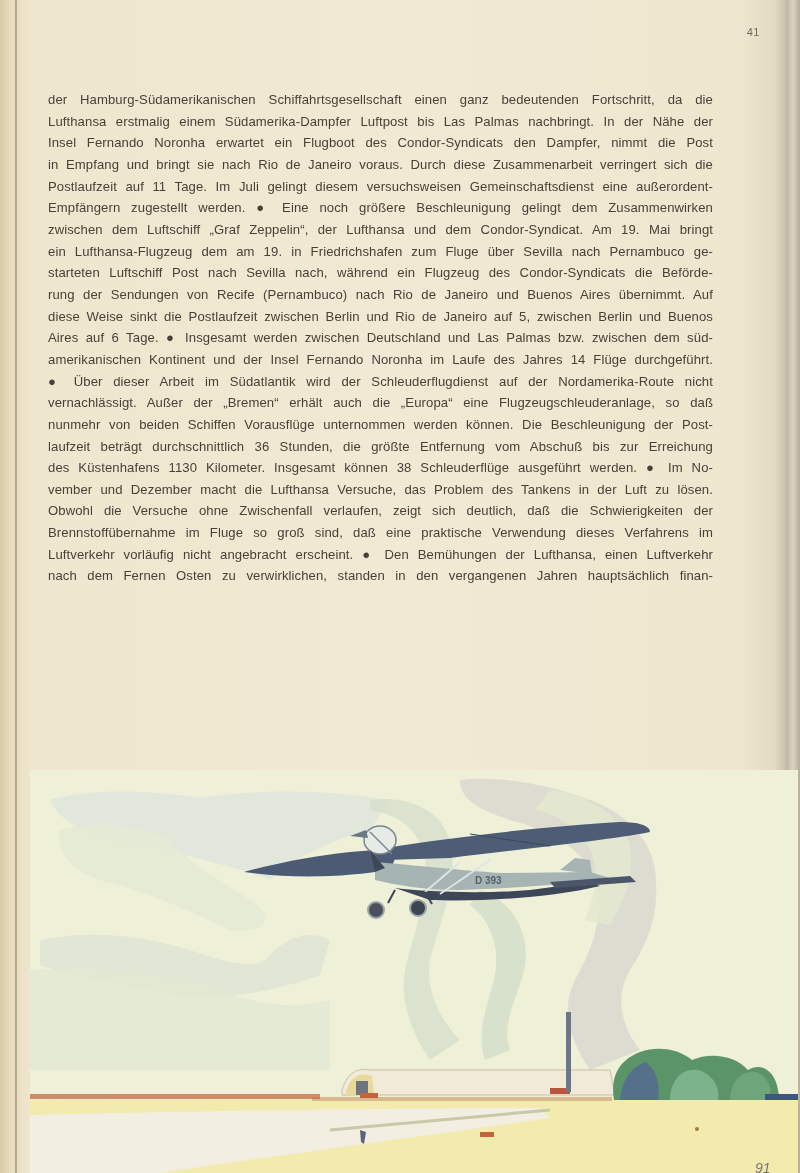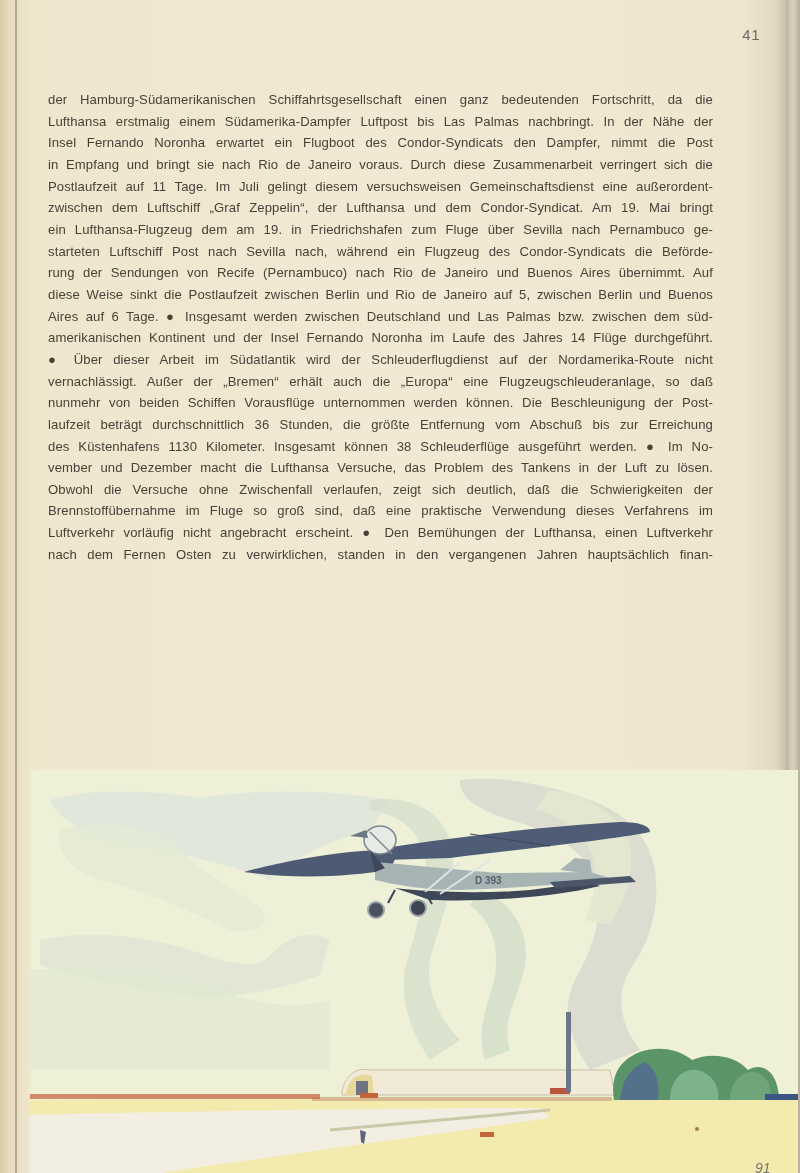--- a/index.html
+++ b/index.html
@@ -14,21 +14,21 @@
   }
   .gutter-line {
     position:absolute; left:15px; top:0; width:2px; height:1173px; background:#8a7a5e; opacity:.55;
   }
   .right-edge {
     position:absolute; left:786px; top:0; width:14px; height:1173px;
     background:linear-gradient(90deg,#bdb5a2,#dcd3bf,#b5ad9a);
   }
   .page-number {
     position:absolute; right:40px; top:26px;
-    font-size:15px; color:#6f6a62; letter-spacing:.5px;
+    font-size:11px; color:#6f6a62; letter-spacing:.5px;
   }
   .text-block {
     position:absolute; left:48px; top:89px; width:665px;
   }
   .line {
     display:block; white-space:nowrap;
     font-size:13.1px; line-height:21.65px;
     color:#4a4038; font-weight:normal;
     text-align:justify; text-align-last:justify;
     letter-spacing:0.1px;
@@ -51,20 +51,21 @@
   <div class="right-edge"></div>
 
   <div class="page-number">41</div>
 
   <div class="text-block">
     <span class="line">der Hamburg-Südamerikanischen Schiffahrtsgesellschaft einen ganz bedeutenden Fortschritt, da die</span>
     <span class="line">Lufthansa erstmalig einem Südamerika-Dampfer Luftpost bis Las Palmas nachbringt. In der Nähe der</span>
     <span class="line">Insel Fernando Noronha erwartet ein Flugboot des Condor-Syndicats den Dampfer, nimmt die Post</span>
     <span class="line">in Empfang und bringt sie nach Rio de Janeiro voraus. Durch diese Zusammenarbeit verringert sich die</span>
     <span class="line">Postlaufzeit auf 11 Tage. Im Juli gelingt diesem versuchsweisen Gemeinschaftsdienst eine außerordent-</span>
+    <span class="line">Empfängern zugestellt werden. ● Eine noch größere Beschleunigung gelingt dem Zusammenwirken</span>
     <span class="line">zwischen dem Luftschiff „Graf Zeppelin“, der Lufthansa und dem Condor-Syndicat. Am 19. Mai bringt</span>
     <span class="line">ein Lufthansa-Flugzeug dem am 19. in Friedrichshafen zum Fluge über Sevilla nach Pernambuco ge-</span>
     <span class="line">starteten Luftschiff Post nach Sevilla nach, während ein Flugzeug des Condor-Syndicats die Beförde-</span>
     <span class="line">rung der Sendungen von Recife (Pernambuco) nach Rio de Janeiro und Buenos Aires übernimmt. Auf</span>
     <span class="line">diese Weise sinkt die Postlaufzeit zwischen Berlin und Rio de Janeiro auf 5, zwischen Berlin und Buenos</span>
     <span class="line">Aires auf 6 Tage. ● Insgesamt werden zwischen Deutschland und Las Palmas bzw. zwischen dem süd-</span>
     <span class="line">amerikanischen Kontinent und der Insel Fernando Noronha im Laufe des Jahres 14 Flüge durchgeführt.</span>
     <span class="line">● Über dieser Arbeit im Südatlantik wird der Schleuderflugdienst auf der Nordamerika-Route nicht</span>
     <span class="line">vernachlässigt. Außer der „Bremen“ erhält auch die „Europa“ eine Flugzeugschleuderanlage, so daß</span>
     <span class="line">nunmehr von beiden Schiffen Vorausflüge unternommen werden können. Die Beschleunigung der Post-</span>

